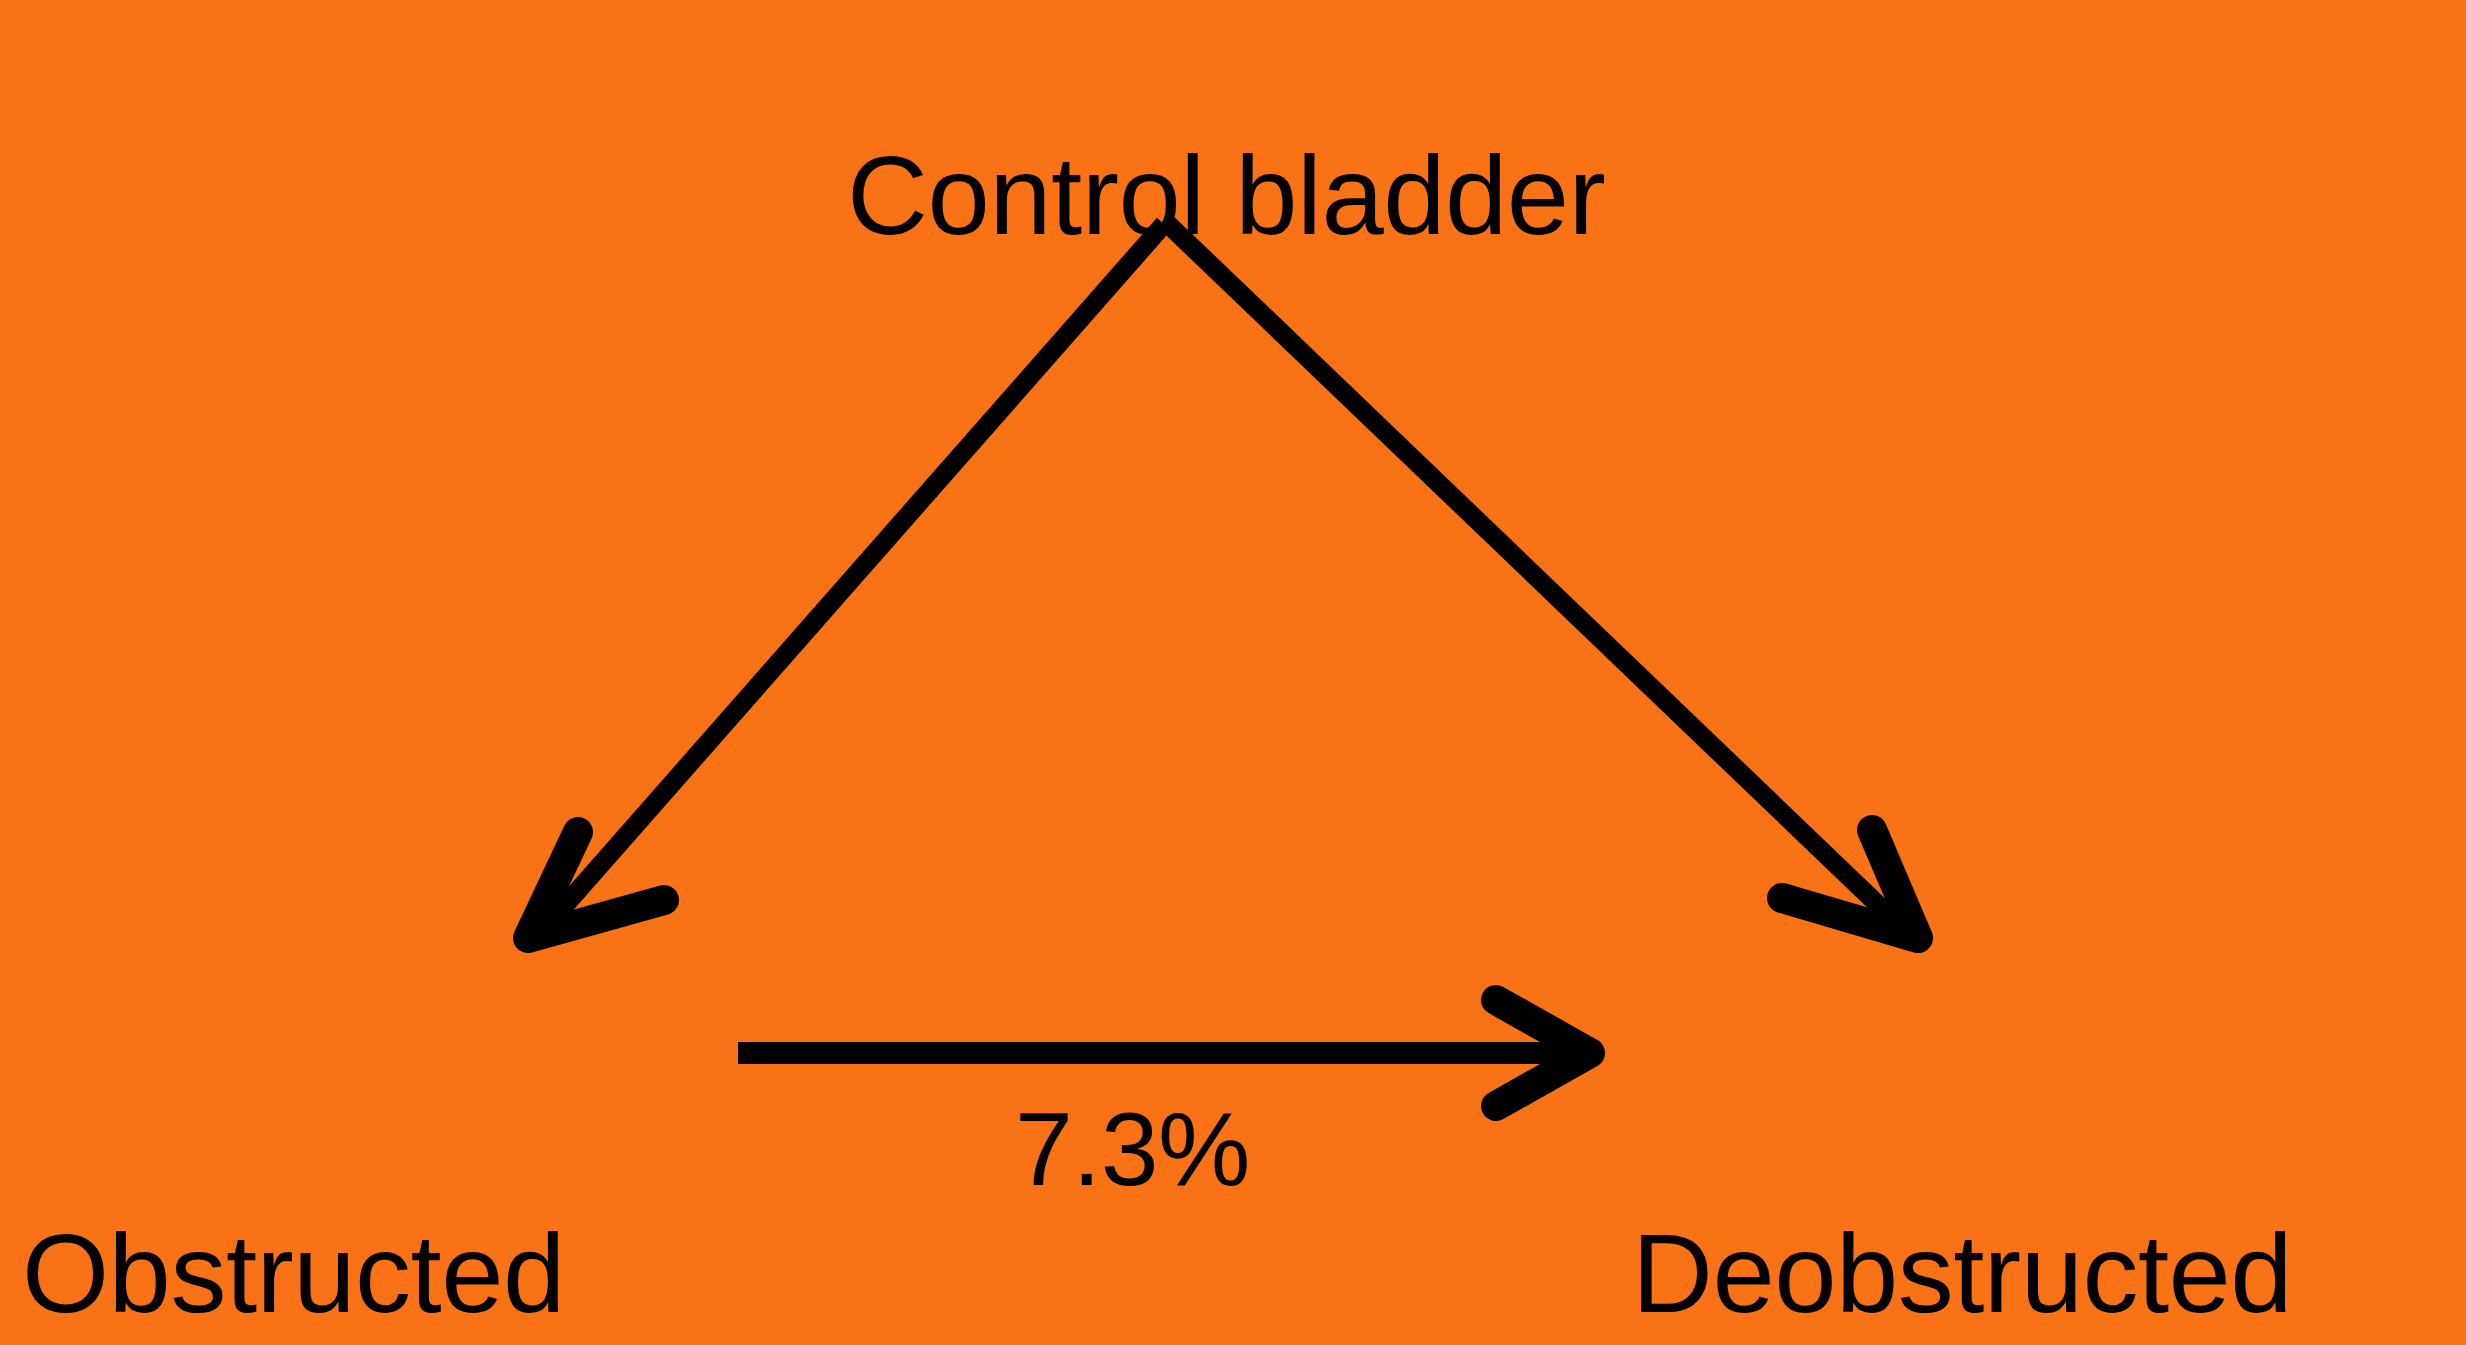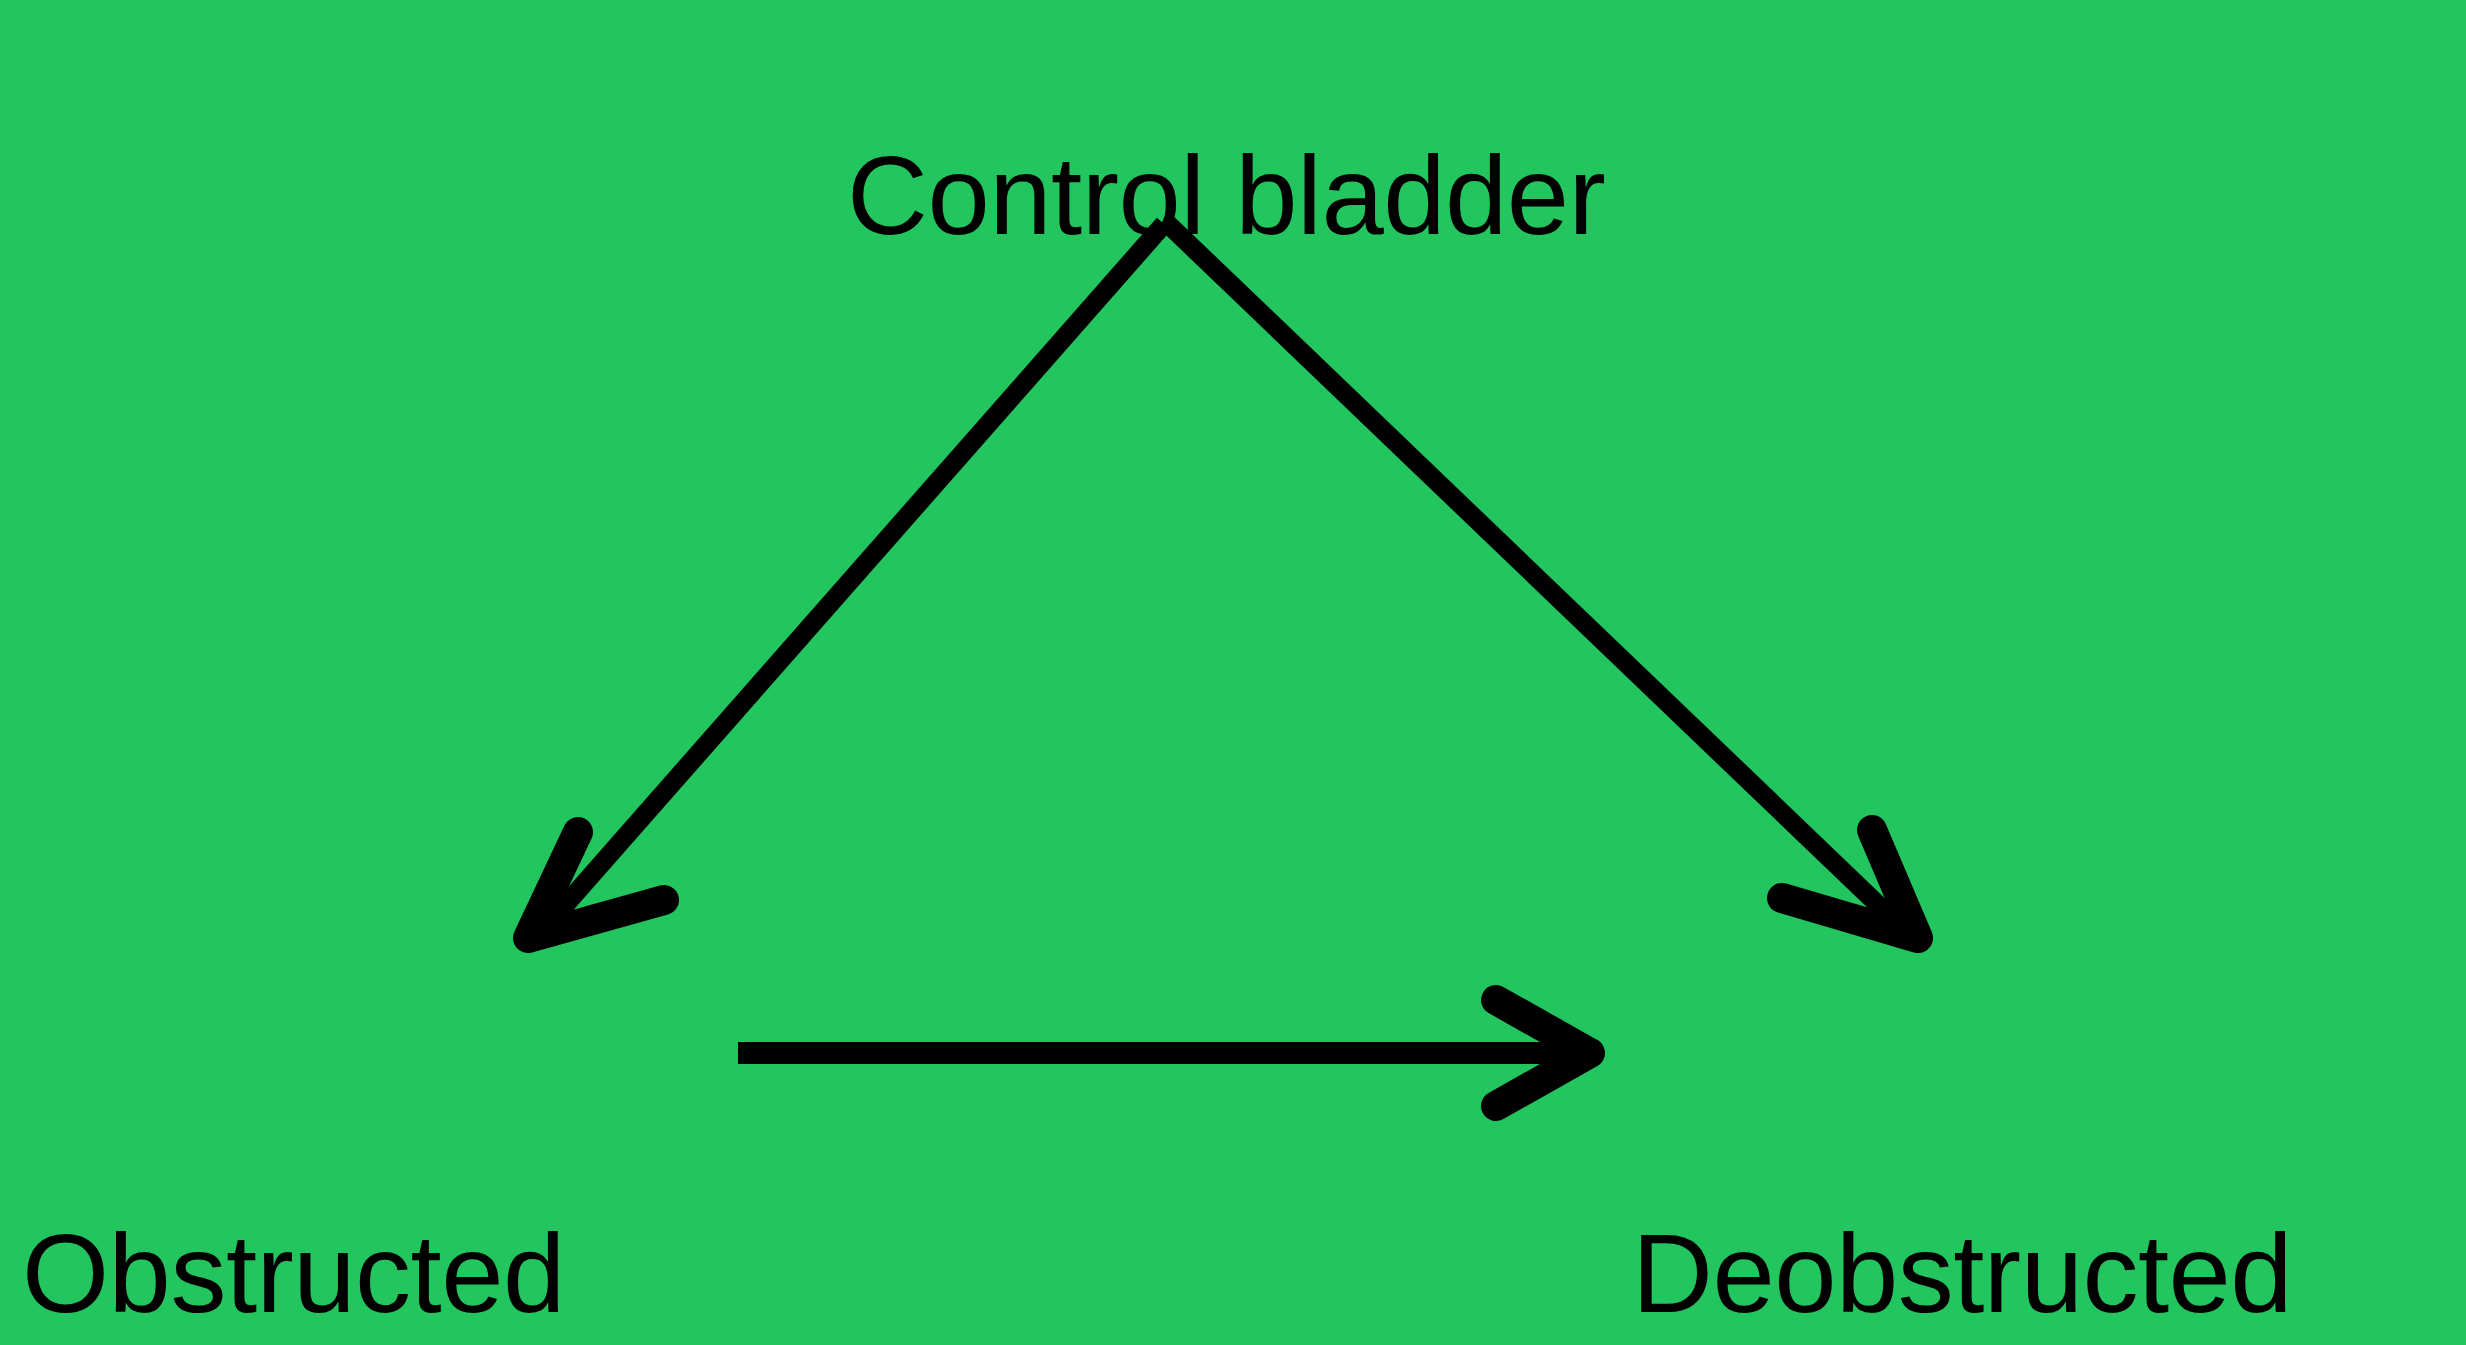--- a/index.html
+++ b/index.html
@@ -7,21 +7,21 @@
     padding: 0;
     background: #ffffff;
   }
   body {
     font-family: "Liberation Sans", sans-serif;
   }
   #diagram-root {
     position: relative;
     width: 2466px;
     height: 1345px;
-    background: #22c55e;
+    background: #f97316;
     overflow: hidden;
   }
   #arrow-layer {
     position: absolute;
     left: 0;
     top: 0;
     width: 2466px;
     height: 1345px;
     pointer-events: none;
   }
@@ -111,14 +111,15 @@
     
   </div>
 
   <div class="node-label" id="node-deobstructed">
     <div>Deobstructed</div>
     
   </div>
 
 
 
+  <div class="edge-label" id="edge-label-bottom">7.3%</div>
 
 </div>
 
 </body></html>

